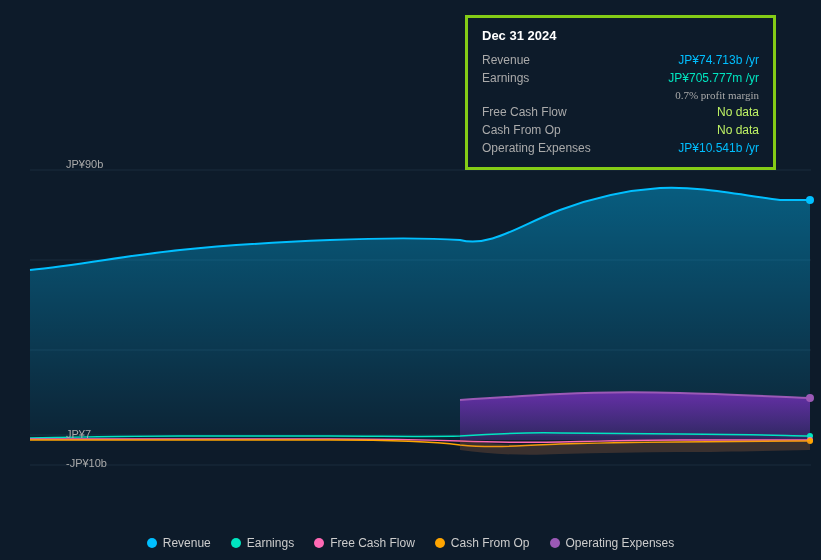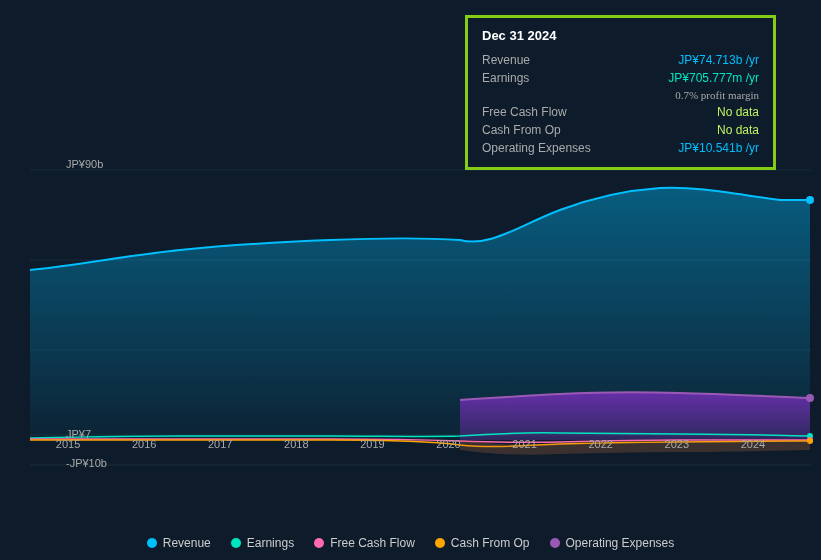--- a/index.html
+++ b/index.html
@@ -165,32 +165,20 @@
     <path d="M30,440 C80,440 130,440 180,440 C230,440 280,440 330,440 C380,440 430,441 460,445 C490,448 520,446 560,444 C600,443 640,442 680,442 C720,442 760,441 810,441" fill="none" stroke="#ffa500" stroke-width="1.5"></path>
     <circle cx="810" cy="441" r="3" fill="#ffa500"></circle>
 
     <path d="M460,440 C490,444 520,446 560,444 C600,443 640,442 680,442 C720,442 760,441 810,441 L810,450 C760,451 720,452 680,452 C640,452 600,453 560,454 C520,456 490,454 460,450 Z" fill="#c0704040"></path>
   </svg>
 
   <div class="y-label y-label-top">JP¥90b</div>
   <div class="y-label y-label-zero">JP¥7</div>
   <div class="y-label y-label-neg">-JP¥10b</div>
 
-  <div class="x-labels">
-    <span class="x-label">2015</span>
-    <span class="x-label">2016</span>
-    <span class="x-label">2017</span>
-    <span class="x-label">2018</span>
-    <span class="x-label">2019</span>
-    <span class="x-label">2020</span>
-    <span class="x-label">2021</span>
-    <span class="x-label">2022</span>
-    <span class="x-label">2023</span>
-    <span class="x-label">2024</span>
-  </div>
 </div>
 
 <div class="tooltip-box">
   <div class="tooltip-date">Dec 31 2024</div>
 
   <div class="tooltip-row">
     <span class="tooltip-label">Revenue</span>
     <span class="tooltip-value cyan">JP¥74.713b /yr</span>
   </div>
 

